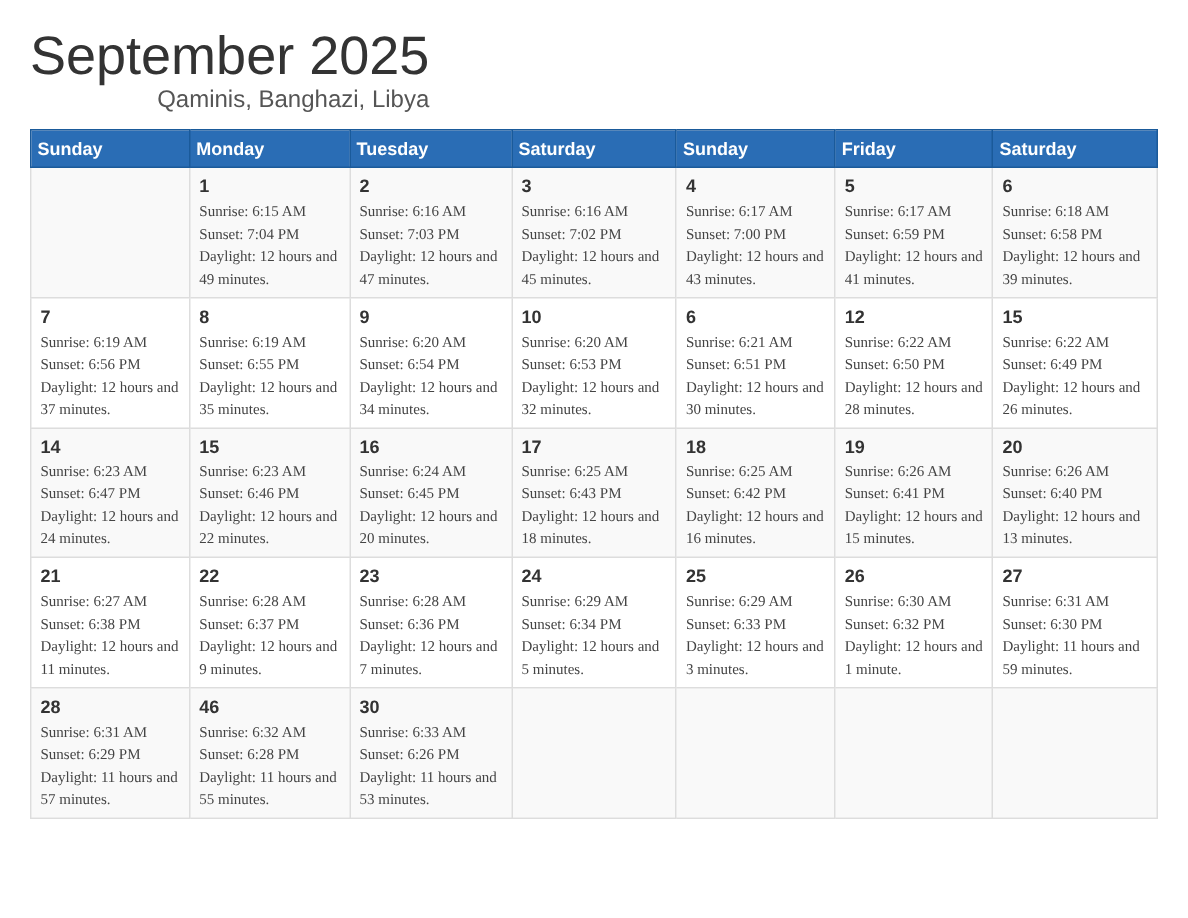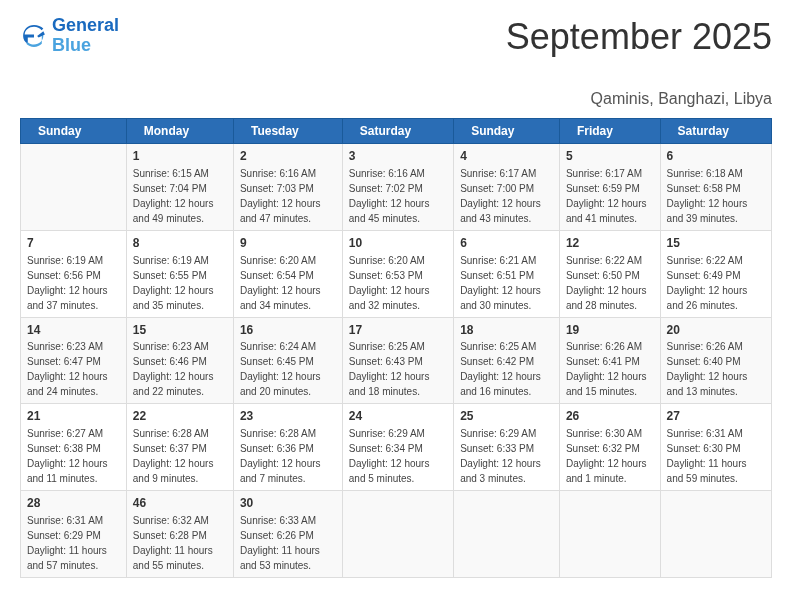--- a/index.html
+++ b/index.html
@@ -42,32 +42,31 @@
       text-align: right;
     }
     .month-title {
       font-size: 36px;
       font-weight: normal;
       color: #333;
     }
     .location-title {
       font-size: 16px;
       color: #555;
-      margin-top: 32px;
     }
     table {
       width: 100%;
       border-collapse: collapse;
       font-size: 10.5px;
     }
     thead tr th {
       background-color: #2a6db5;
       color: #fff;
       text-align: left;
-      padding: 5px 17px;
+      padding: 5px 4px;
       font-size: 12px;
       font-weight: bold;
       border: 1px solid #1a5a9a;
     }
     tbody tr td {
       vertical-align: top;
       padding: 4px 6px;
       border: 1px solid #ddd;
       min-height: 80px;
       height: 80px;
@@ -83,38 +82,28 @@
     .day-number {
       font-weight: bold;
       font-size: 12px;
       display: block;
       margin-bottom: 1px;
     }
     .day-info {
       font-size: 10px;
       color: #444;
       line-height: 1.5;
+      font-family: Liberation Serif, serif;
     }
   </style>
 </head>
 <body>
 
 <div class="container">
   <div class="header-row">
-    <div class="logo">
-      <svg class="logo-icon" viewBox="0 0 36 36" xmlns="http://www.w3.org/2000/svg">
-        <path d="M18 4 C10 4 4 10 4 18 C4 22 6 26 10 28 L10 20 L18 20 L18 16 L6 16 C6.5 10 11.5 6 18 6 C22 6 25.5 7.8 27.8 10.5 L30 8.5 C27 5.5 22.8 4 18 4 Z" fill="#1a6abf"></path>
-        <path d="M28 14 L28 28 C25.5 30.5 22 32 18 32 C14 32 10.5 30.5 8 28 L10 26 C12 28 14.8 29 18 29 C24.5 29 30 23.5 30 18 C30 16.5 29.6 15.2 29 14 Z" fill="#4aa3df"></path>
-        <path d="M22 18 L30 12 L32 16 L24 20 Z" fill="#1a6abf"></path>
-      </svg>
-      <div>
-        <div class="logo-text"><span>General</span></div>
-        <div class="logo-text"><span style="color:#4aa3df">Blue</span></div>
-      </div>
-    </div>
     <div class="title-block">
       <div class="month-title">September 2025</div>
       <div class="location-title">Qaminis, Banghazi, Libya</div>
     </div>
   </div>
 
   <table>
     <thead>
       <tr>
         <th>Sunday</th>

